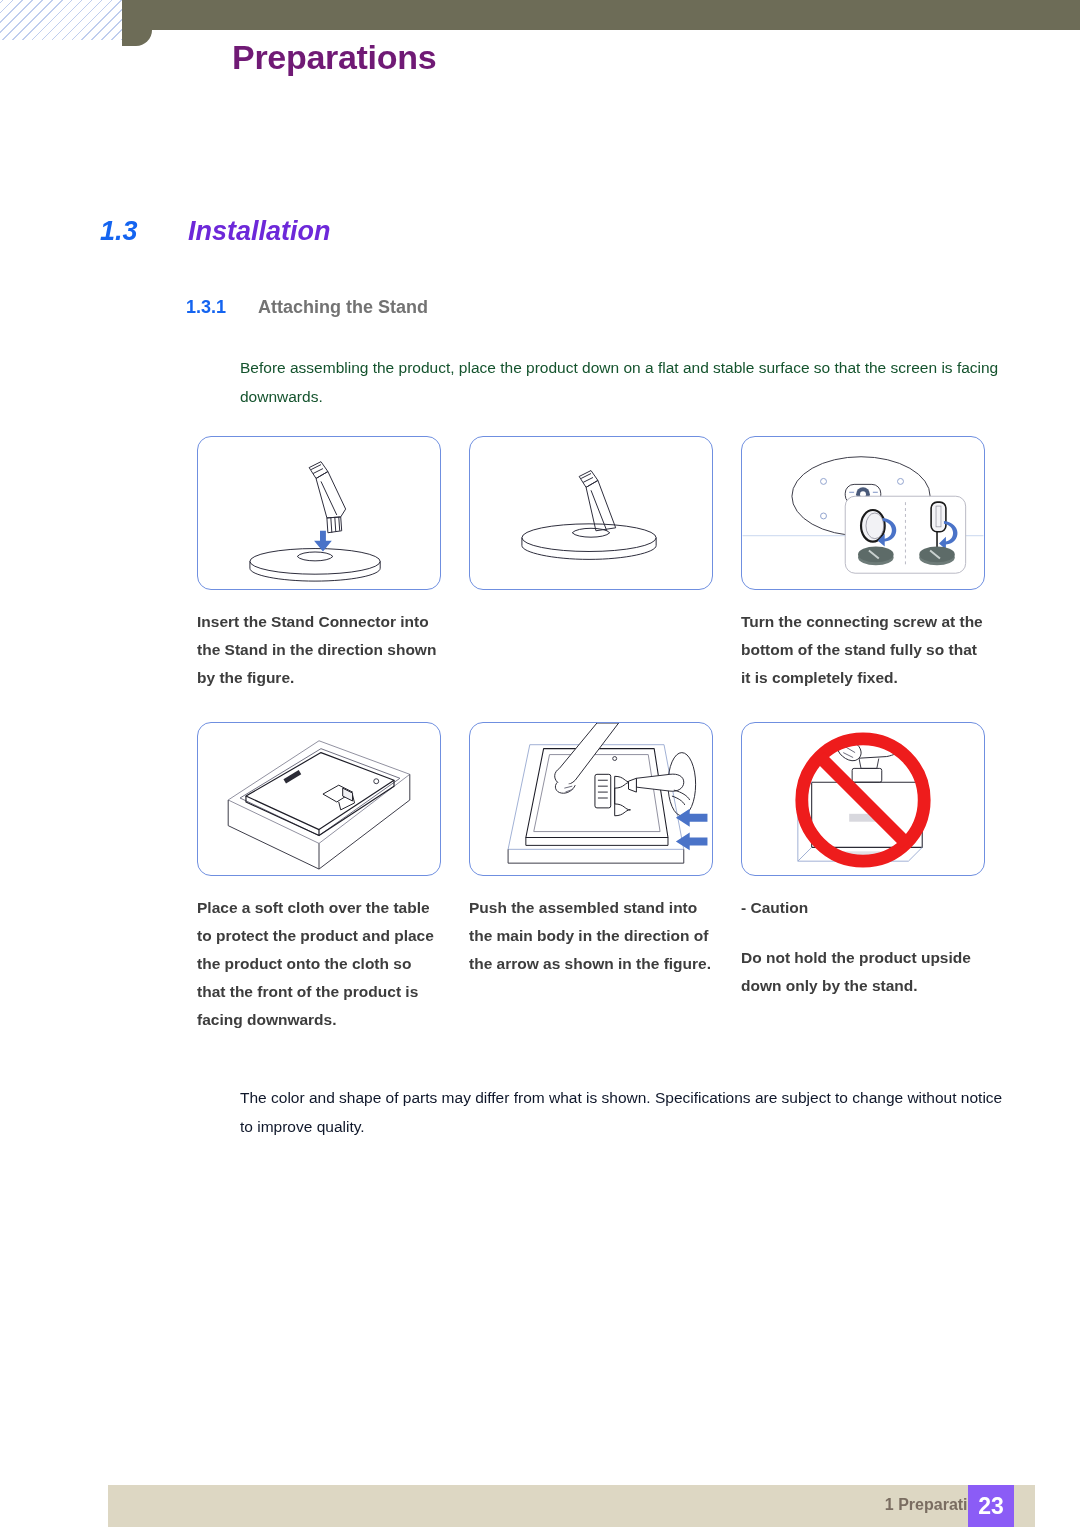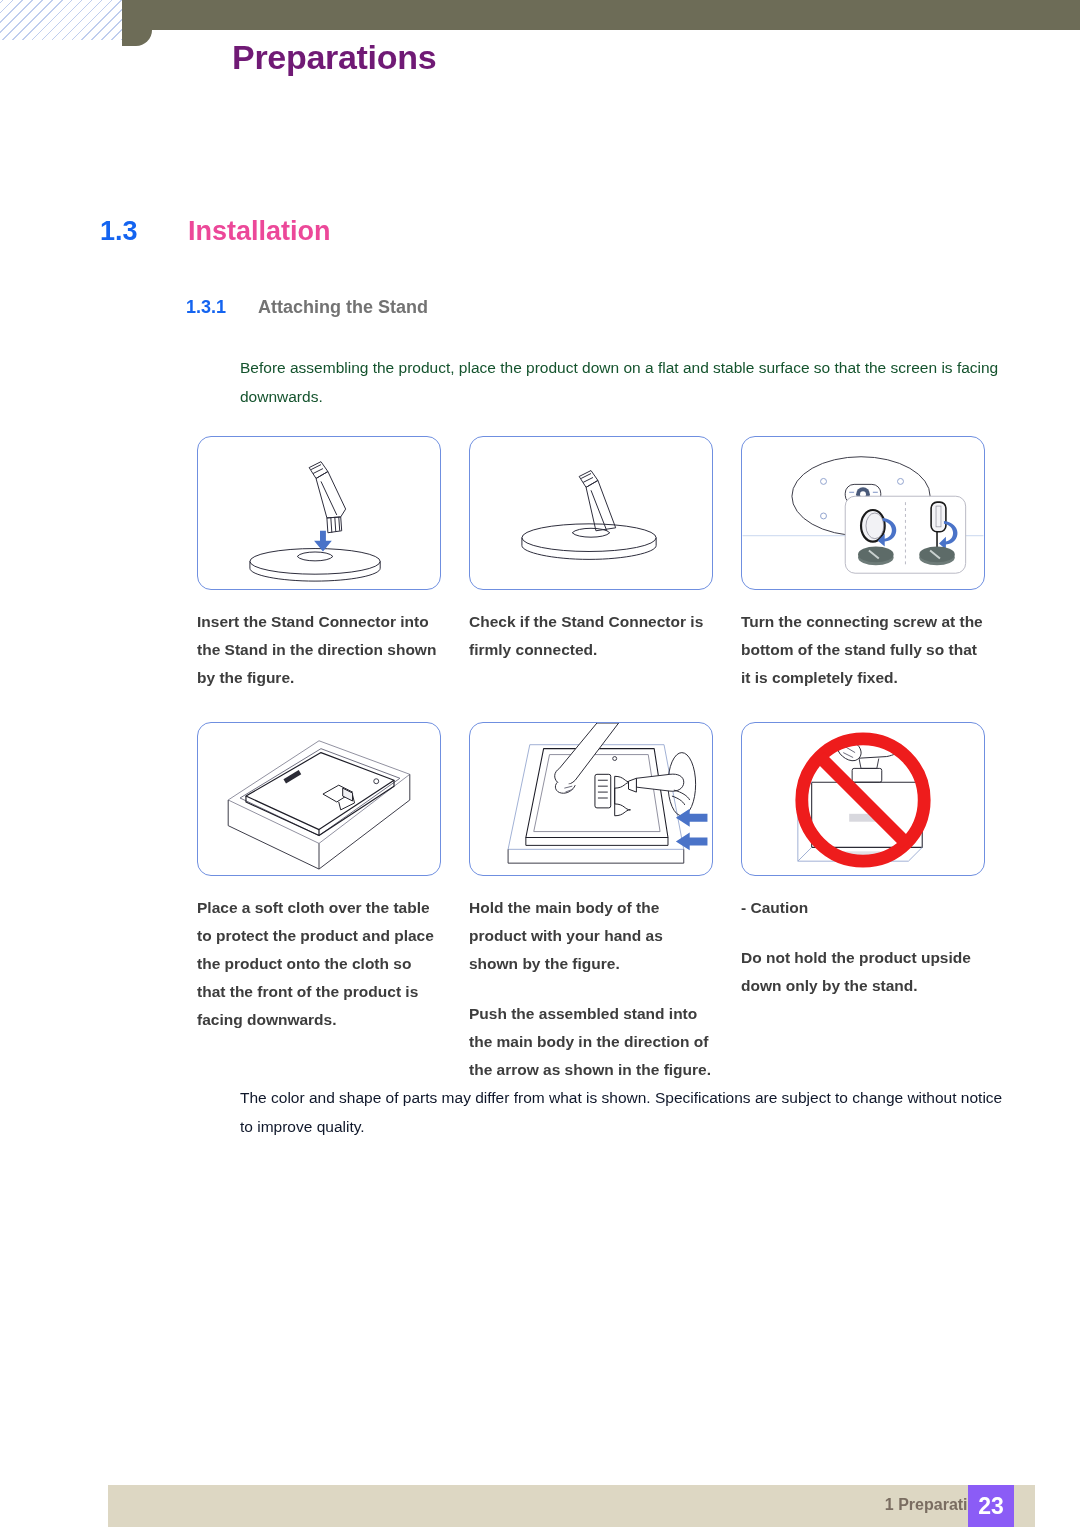--- a/index.html
+++ b/index.html
@@ -48,27 +48,28 @@
     color: #701a75;
     letter-spacing: -0.3px;
   }
 
   
   .h2-wrap {
     position: absolute;
     left: 100px; top: 216px;
     display: flex;
     align-items: baseline;
+    font-style: italic;
   }
   .h2-num {
     font-size: 27px; font-weight: bold; color: #1464f0;
     width: 88px;
   }
   .h2-text {
-    font-size: 27px; font-weight: bold; color: #ec4899;
+    font-size: 27px; font-weight: bold; color: #6d28d9;
   }
   .h3-wrap {
     position: absolute;
     left: 186px; top: 297px;
     display: flex;
     align-items: center;
   }
   .h3-num {
     font-size: 18px; font-weight: bold; color: #1464f0;
     width: 72px;
@@ -225,23 +226,20 @@
 
             <path d="M117 51 l12 -7 l18 48 l-20 3 z"></path>
             <path d="M122 54 l16 41"></path>
 
             <ellipse cx="120" cy="102" rx="68" ry="14"></ellipse>
             <path d="M52 102 l0 8 c0 7 31 14 68 14 c37 0 68 -7 68 -14 l0 -8"></path>
             <path d="M103 97 c5 -6 33 -6 38 0"></path>
             <path d="M103 97 c5 6 33 6 38 0"></path>
           </g>
         </svg>
-      </div>
-      <div class="caption">
-        <p>Check if the Stand Connector is firmly connected.</p>
       </div>
     </div>
 
     <div class="cell">
       <div class="figbox">
         <svg viewBox="0 0 244 154" xmlns="http://www.w3.org/2000/svg">
           <g fill="none" stroke="#3a3a46" stroke-width="1">
 
             <ellipse cx="120" cy="60" rx="70" ry="40"></ellipse>
 
@@ -360,21 +358,20 @@
             <path d="M204 74 c6 2 11 5 13 9" stroke="#2b2b36"></path>
           </g>
 
           <g fill="#4a73c8">
             <path d="M240 100 l0 -8 l-18 0 l0 -5 l-14 9 l14 9 l0 -5 l18 0 z"></path>
             <path d="M240 124 l0 -8 l-18 0 l0 -5 l-14 9 l14 9 l0 -5 l18 0 z"></path>
           </g>
         </svg>
       </div>
       <div class="caption">
-        <p>Hold the main body of the product with your hand as shown by the figure.</p>
         <p>Push the assembled stand into the main body in the direction of the arrow as shown in the figure.</p>
       </div>
     </div>
 
     <div class="cell">
       <div class="figbox">
         <svg viewBox="0 0 244 154" xmlns="http://www.w3.org/2000/svg">
           <g fill="none" stroke="#3a3a46" stroke-width="1" stroke-linejoin="round">
 
             <path d="M100 28 c14 -10 44 -12 56 -4 c6 4 0 8 -10 10 l-34 2 c-10 -1 -16 -5 -12 -8 z" stroke="#2b2b36"></path>

